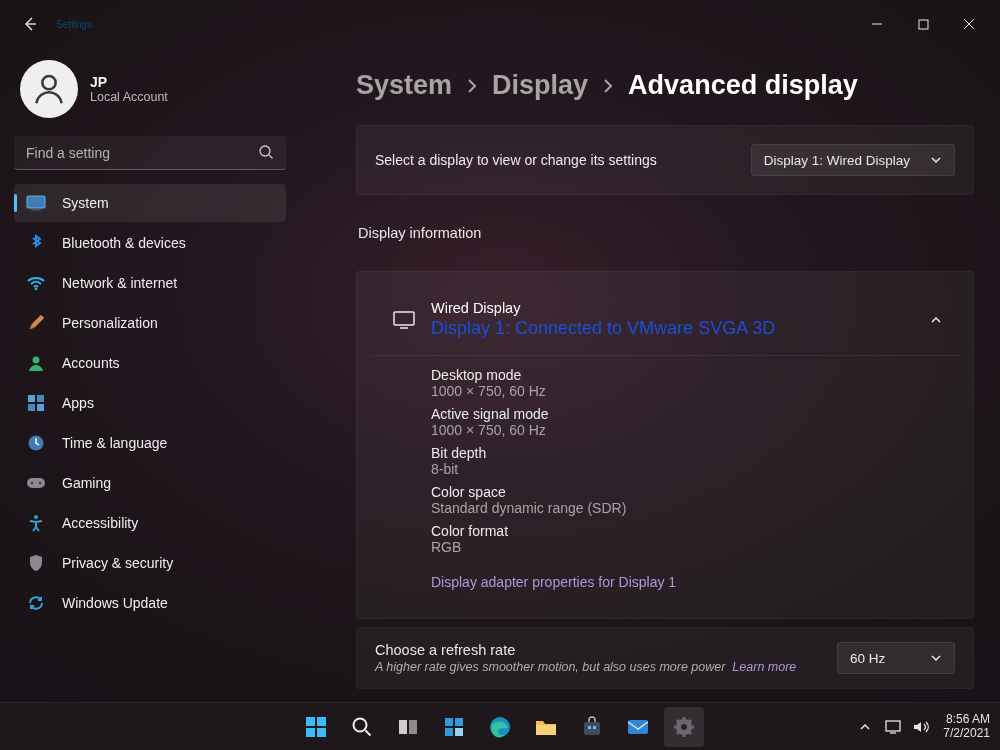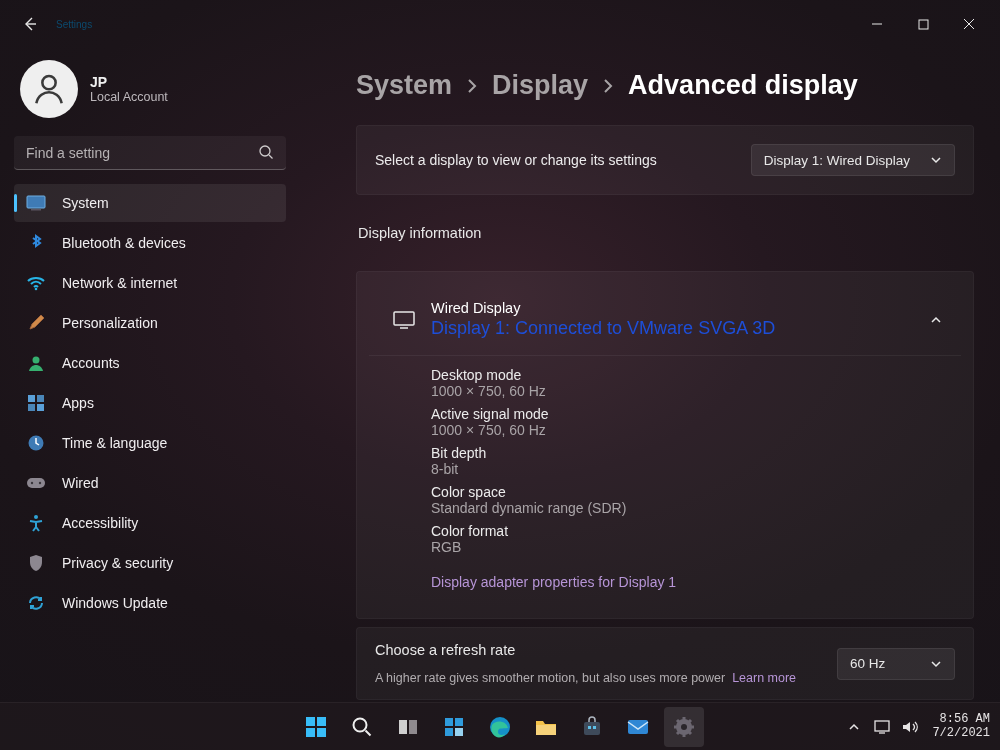--- a/index.html
+++ b/index.html
@@ -106,34 +106,34 @@
   .dischead .t2 { font-size:18px; color:#1d4ed8; margin-top:2px; }
   .kvlist { padding: 4px 18px 12px 62px; border-top:1px solid rgba(255,255,255,0.06); }
   .kv { display:flex; margin: 7px 0; font-size:14px;flex-direction:column; }
   .kv .k { width:140px; color:#ececec; }
   .kv .v { color:#a9a4a7; }
   .linkrow { padding: 0 0 16px 62px; font-size:14px; }
   .linkrow a, a.lm { color:#b795d7; text-decoration:none; cursor:pointer; }
   .refreshcard { display:flex; align-items:center; padding:14px 18px; margin-top:4px; }
   .refreshcard .txt { flex:1; }
   .refreshcard .t1 { font-size:14.5px; }
-  .refreshcard .t2 { font-size:12.5px; color:#b1adb0; margin-top:13px; }
+  .refreshcard .t2 { font-size:12.5px; color:#b1adb0; margin-top:2px;font-style:italic; }
   .dropdown.wide { min-width:118px; justify-content: space-between;}
   .helprow {
     display:flex; align-items:center; gap:14px;
     margin: 6px 0 0 16px; padding:6px 0; font-size:14px;
   }
   .helprow .hicon { width:20px; display:flex; justify-content:center; }
   .helprow .htxt { color:#b795d7; cursor:pointer; }
   
   .taskbar {
     position:absolute; left:0; right:0; bottom:0;
     height:48px; background: rgba(30,24,28,0.92);
     border-top:1px solid rgba(255,255,255,0.05);
-    display:flex; align-items:center;font-family:Liberation Mono, monospace;
+    display:flex; align-items:center;
   }
   .tb-center { position:absolute; left:50%; transform:translateX(-50%); display:flex; gap:6px; }
   .tb-right  { position:absolute; right:10px; display:flex; align-items:center; gap:8px; }
   .tb-btn { width:40px; height:40px; display:flex; align-items:center; justify-content:center; border-radius:4px; cursor:pointer; }
   .tb-btn.active { background: rgba(255,255,255,0.10); }
   .tb-time { font-size:12px; line-height:1.15; text-align:right; color:#e6e4e5; margin-left:4px; }
   .tray-icon { width:20px; height:20px; display:flex; align-items:center; justify-content:center; cursor:pointer; }
   svg { display:block; }
 </style>
 </head>
@@ -254,21 +254,21 @@
         <span class="label">Time &amp; language</span>
       </li>
       <li class="navitem">
         <span class="icon">
             <svg width="20" height="14" viewBox="0 0 20 14">
               <rect x="1" y="2" width="18" height="10" rx="5" fill="#8c8790"></rect>
               <circle cx="6" cy="7" r="1.2" fill="#3a363c"></circle>
               <circle cx="14" cy="7" r="1.2" fill="#3a363c"></circle>
             </svg>
           </span>
-        <span class="label">Wired</span>
+        <span class="label">Gaming</span>
       </li>
       <li class="navitem">
         <span class="icon">
             <svg width="18" height="18" viewBox="0 0 18 18">
               <circle cx="9" cy="3" r="2" fill="#2fa2d6"></circle>
               <path d="M3 7l6 1 6-1M9 8v5l-3 4M9 13l3 4" stroke="#2fa2d6" stroke-width="2" fill="none"></path>
             </svg>
           </span>
         <span class="label">Accessibility</span>
       </li>

